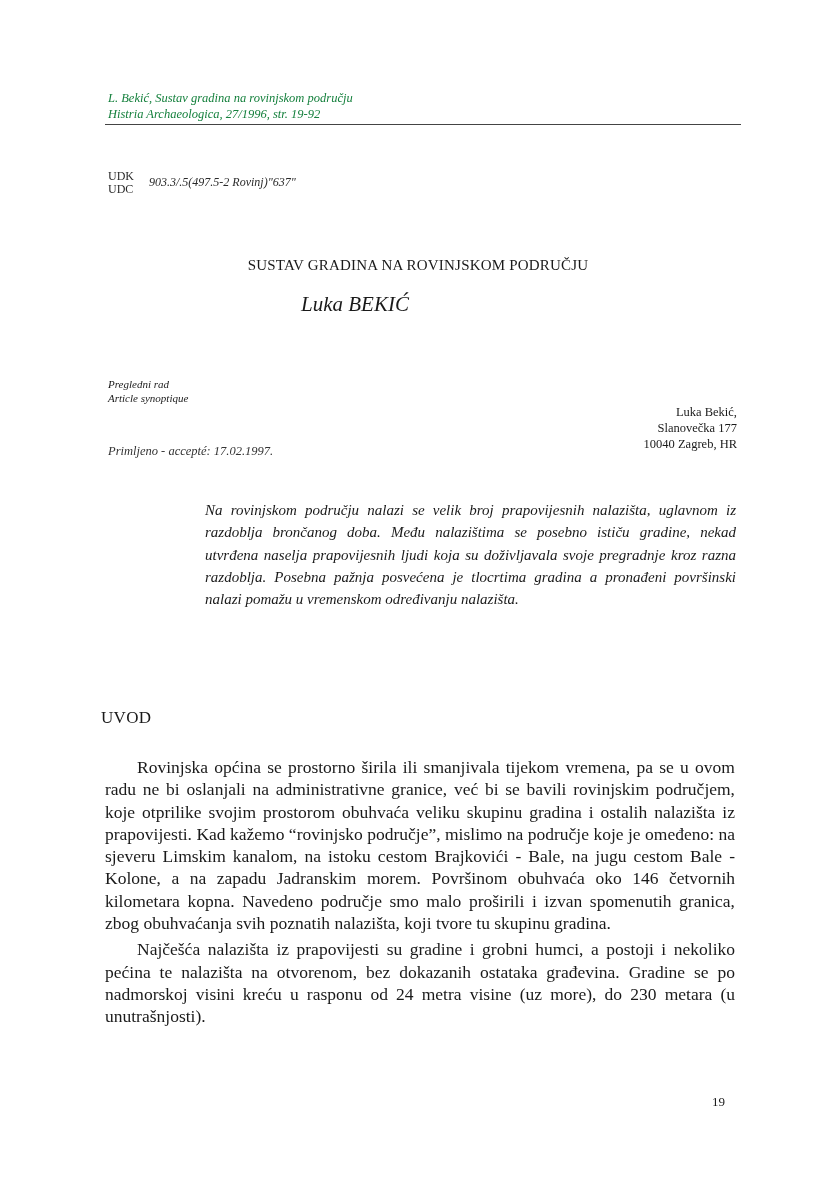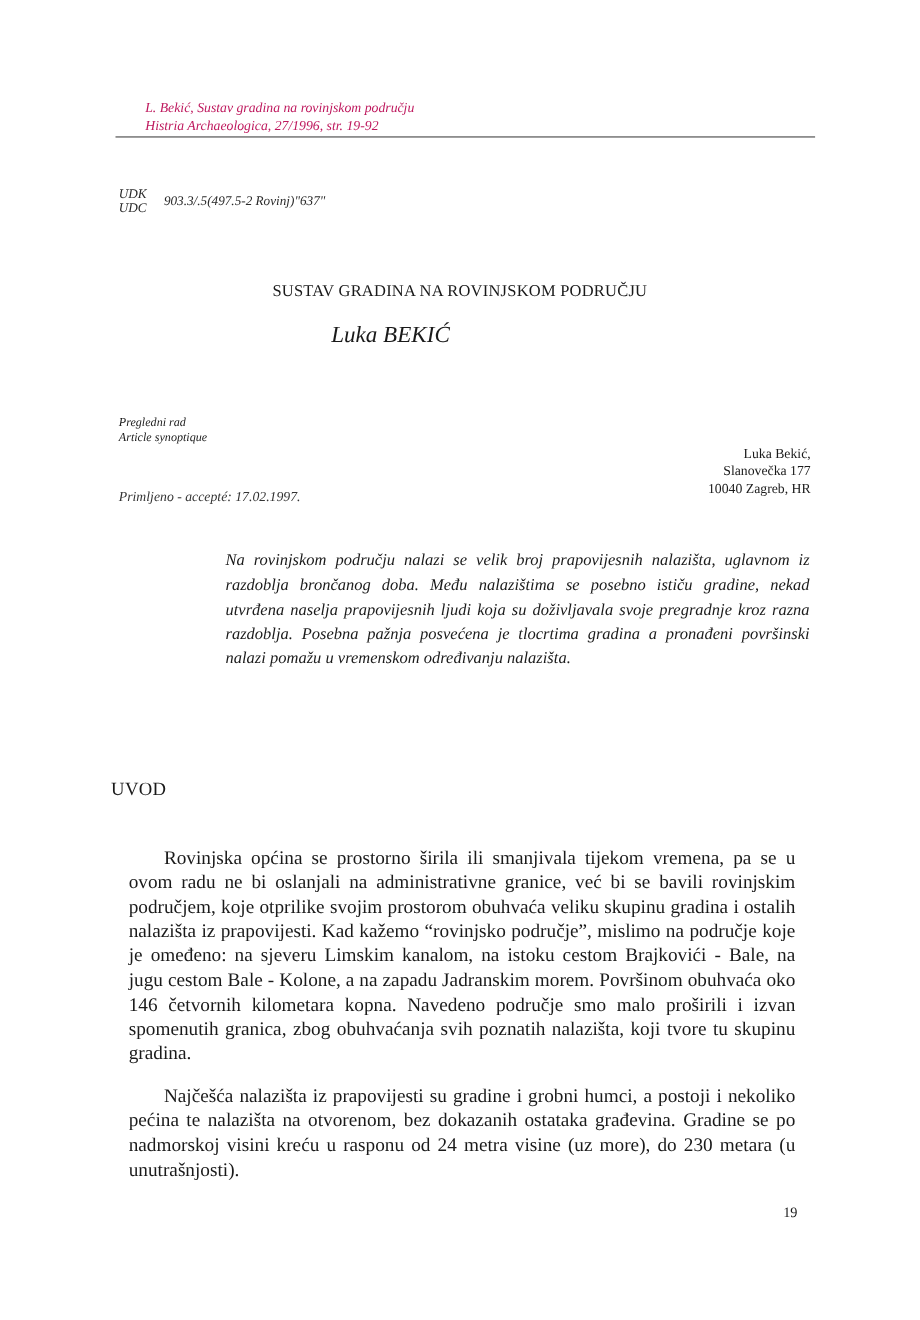--- a/index.html
+++ b/index.html
@@ -1,32 +1,32 @@
 <!DOCTYPE html>
 <html><head>
 <meta charset="utf-8">
 <style>
   html, body { margin: 0; padding: 0; background: #ffffff; }
   body { width: 836px; height: 1200px; position: relative; overflow: hidden;
          font-family: "Liberation Serif", "DejaVu Serif", serif; color: #1a1a1a; }
   .abs { position: absolute; }
-  .running-head { left: 108px; top: 90px; font-style: italic; font-size: 12.5px; line-height: 16px; color: #be185d; margin-left: 24px; }
+  .running-head { left: 108px; top: 90px; font-style: italic; font-size: 12.5px; line-height: 16px; color: #15803d; }
   .head-rule { left: 105px; top: 124px; width: 636px; height: 0; border-top: 1.3px solid #444; }
   .udk { left: 108px; top: 170px; font-size: 12px; line-height: 13px; color: #2a2a2a; }
-  .udk .codes { display: inline-block; vertical-align: top; width: 38px; font-style: italic; }
+  .udk .codes { display: inline-block; vertical-align: top; width: 38px; }
   .udk .num { display: inline-block; vertical-align: top; font-style: italic; padding-top: 6px; }
   .title { left: 0; width: 836px; top: 257px; text-align: center; font-size: 15px; letter-spacing: 0.2px; }
   .author { left: 0; width: 710px; top: 292px; text-align: center; font-size: 21px; font-style: italic; }
   .ptype { left: 108px; top: 377px; font-size: 11px; line-height: 14px; font-style: italic; }
   .received { left: 108px; top: 444px; font-size: 12.5px; font-style: italic; color: #333; }
   .address { right: 99px; top: 404px; font-size: 12.5px; line-height: 16px; text-align: right; }
   .abstract { left: 205px; top: 499px; width: 531px; font-size: 15px; line-height: 22.3px; font-style: italic; text-align: justify; }
   .section { left: 101px; top: 708px; font-size: 17px; letter-spacing: 0.3px; }
   .body-text { left: 101px; top: 752px; width: 638px; font-size: 17.5px; line-height: 22.3px; text-align: justify; }
-  .body-text p { margin: 16px; text-indent: 32px; }
+  .body-text p { margin: 4px; text-indent: 32px; }
   .body-text p.first { text-indent: 32px; }
   .pagenum { left: 712px; top: 1094px; font-size: 13px; }
 </style>
 </head>
 <body>
 
 <div class="abs running-head">
   <div>L. Bekić, Sustav gradina na rovinjskom području</div>
   <div>Histria Archaeologica, 27/1996, str. 19-92</div>
 </div>

